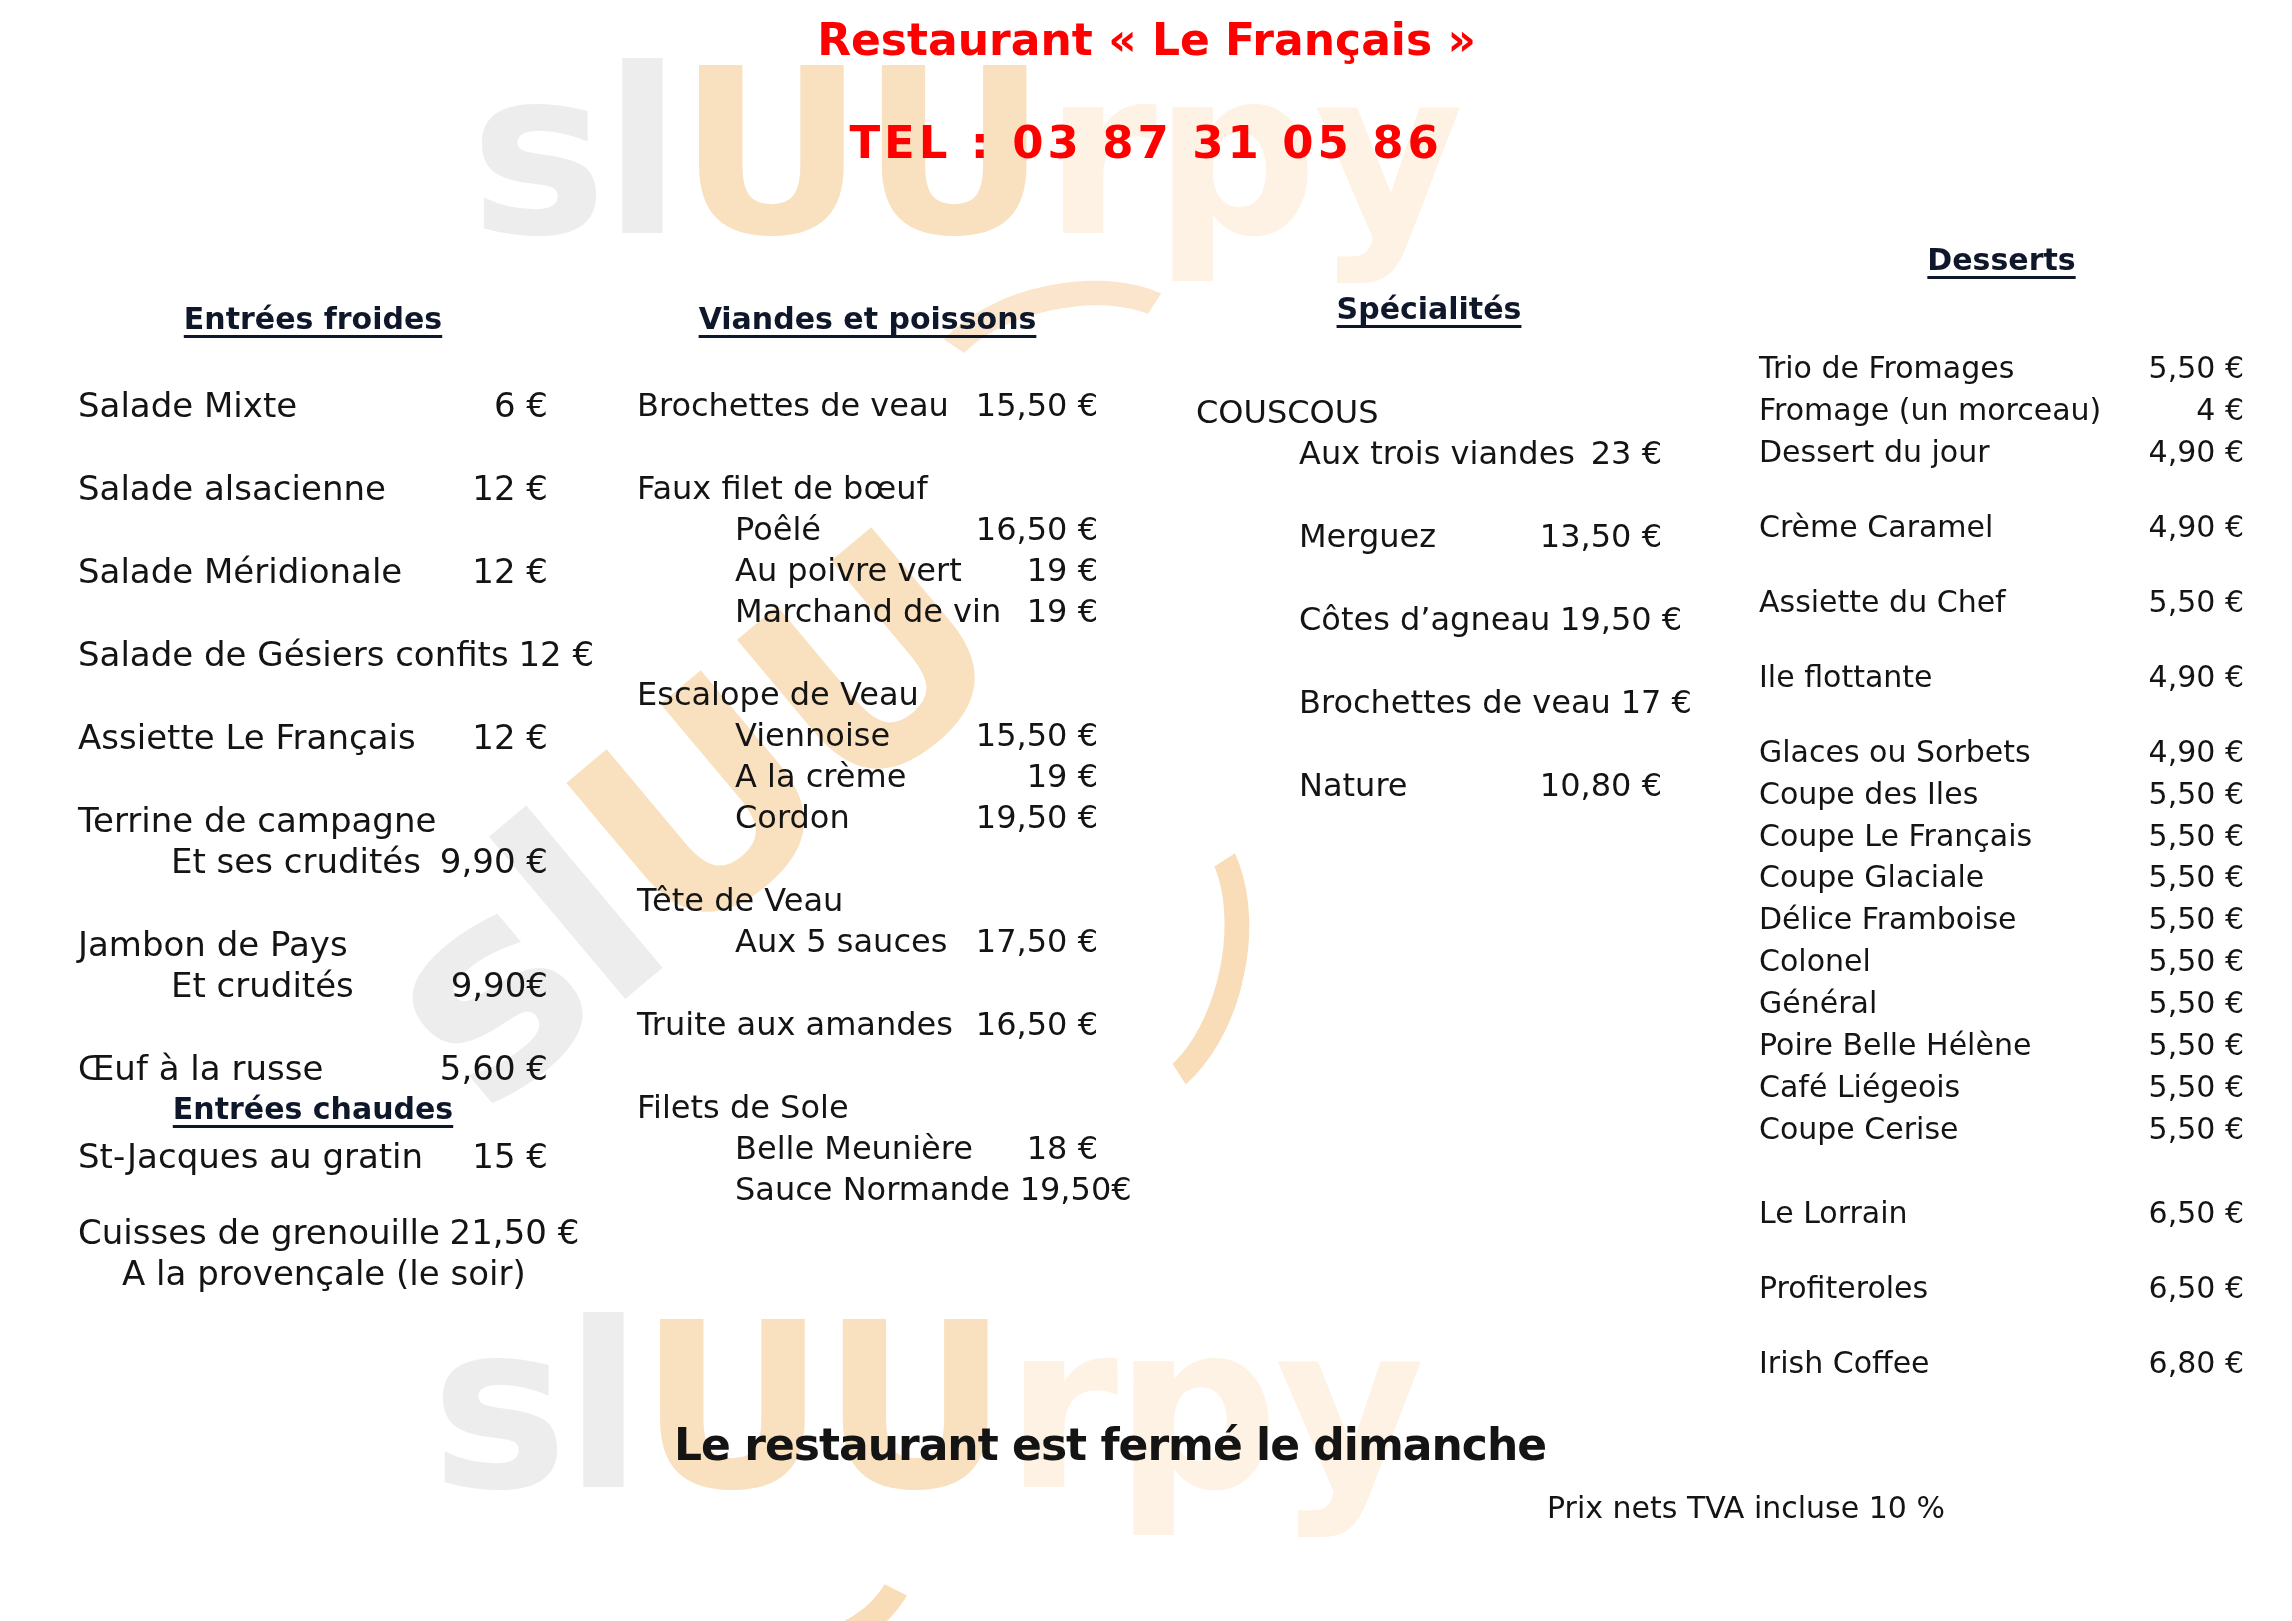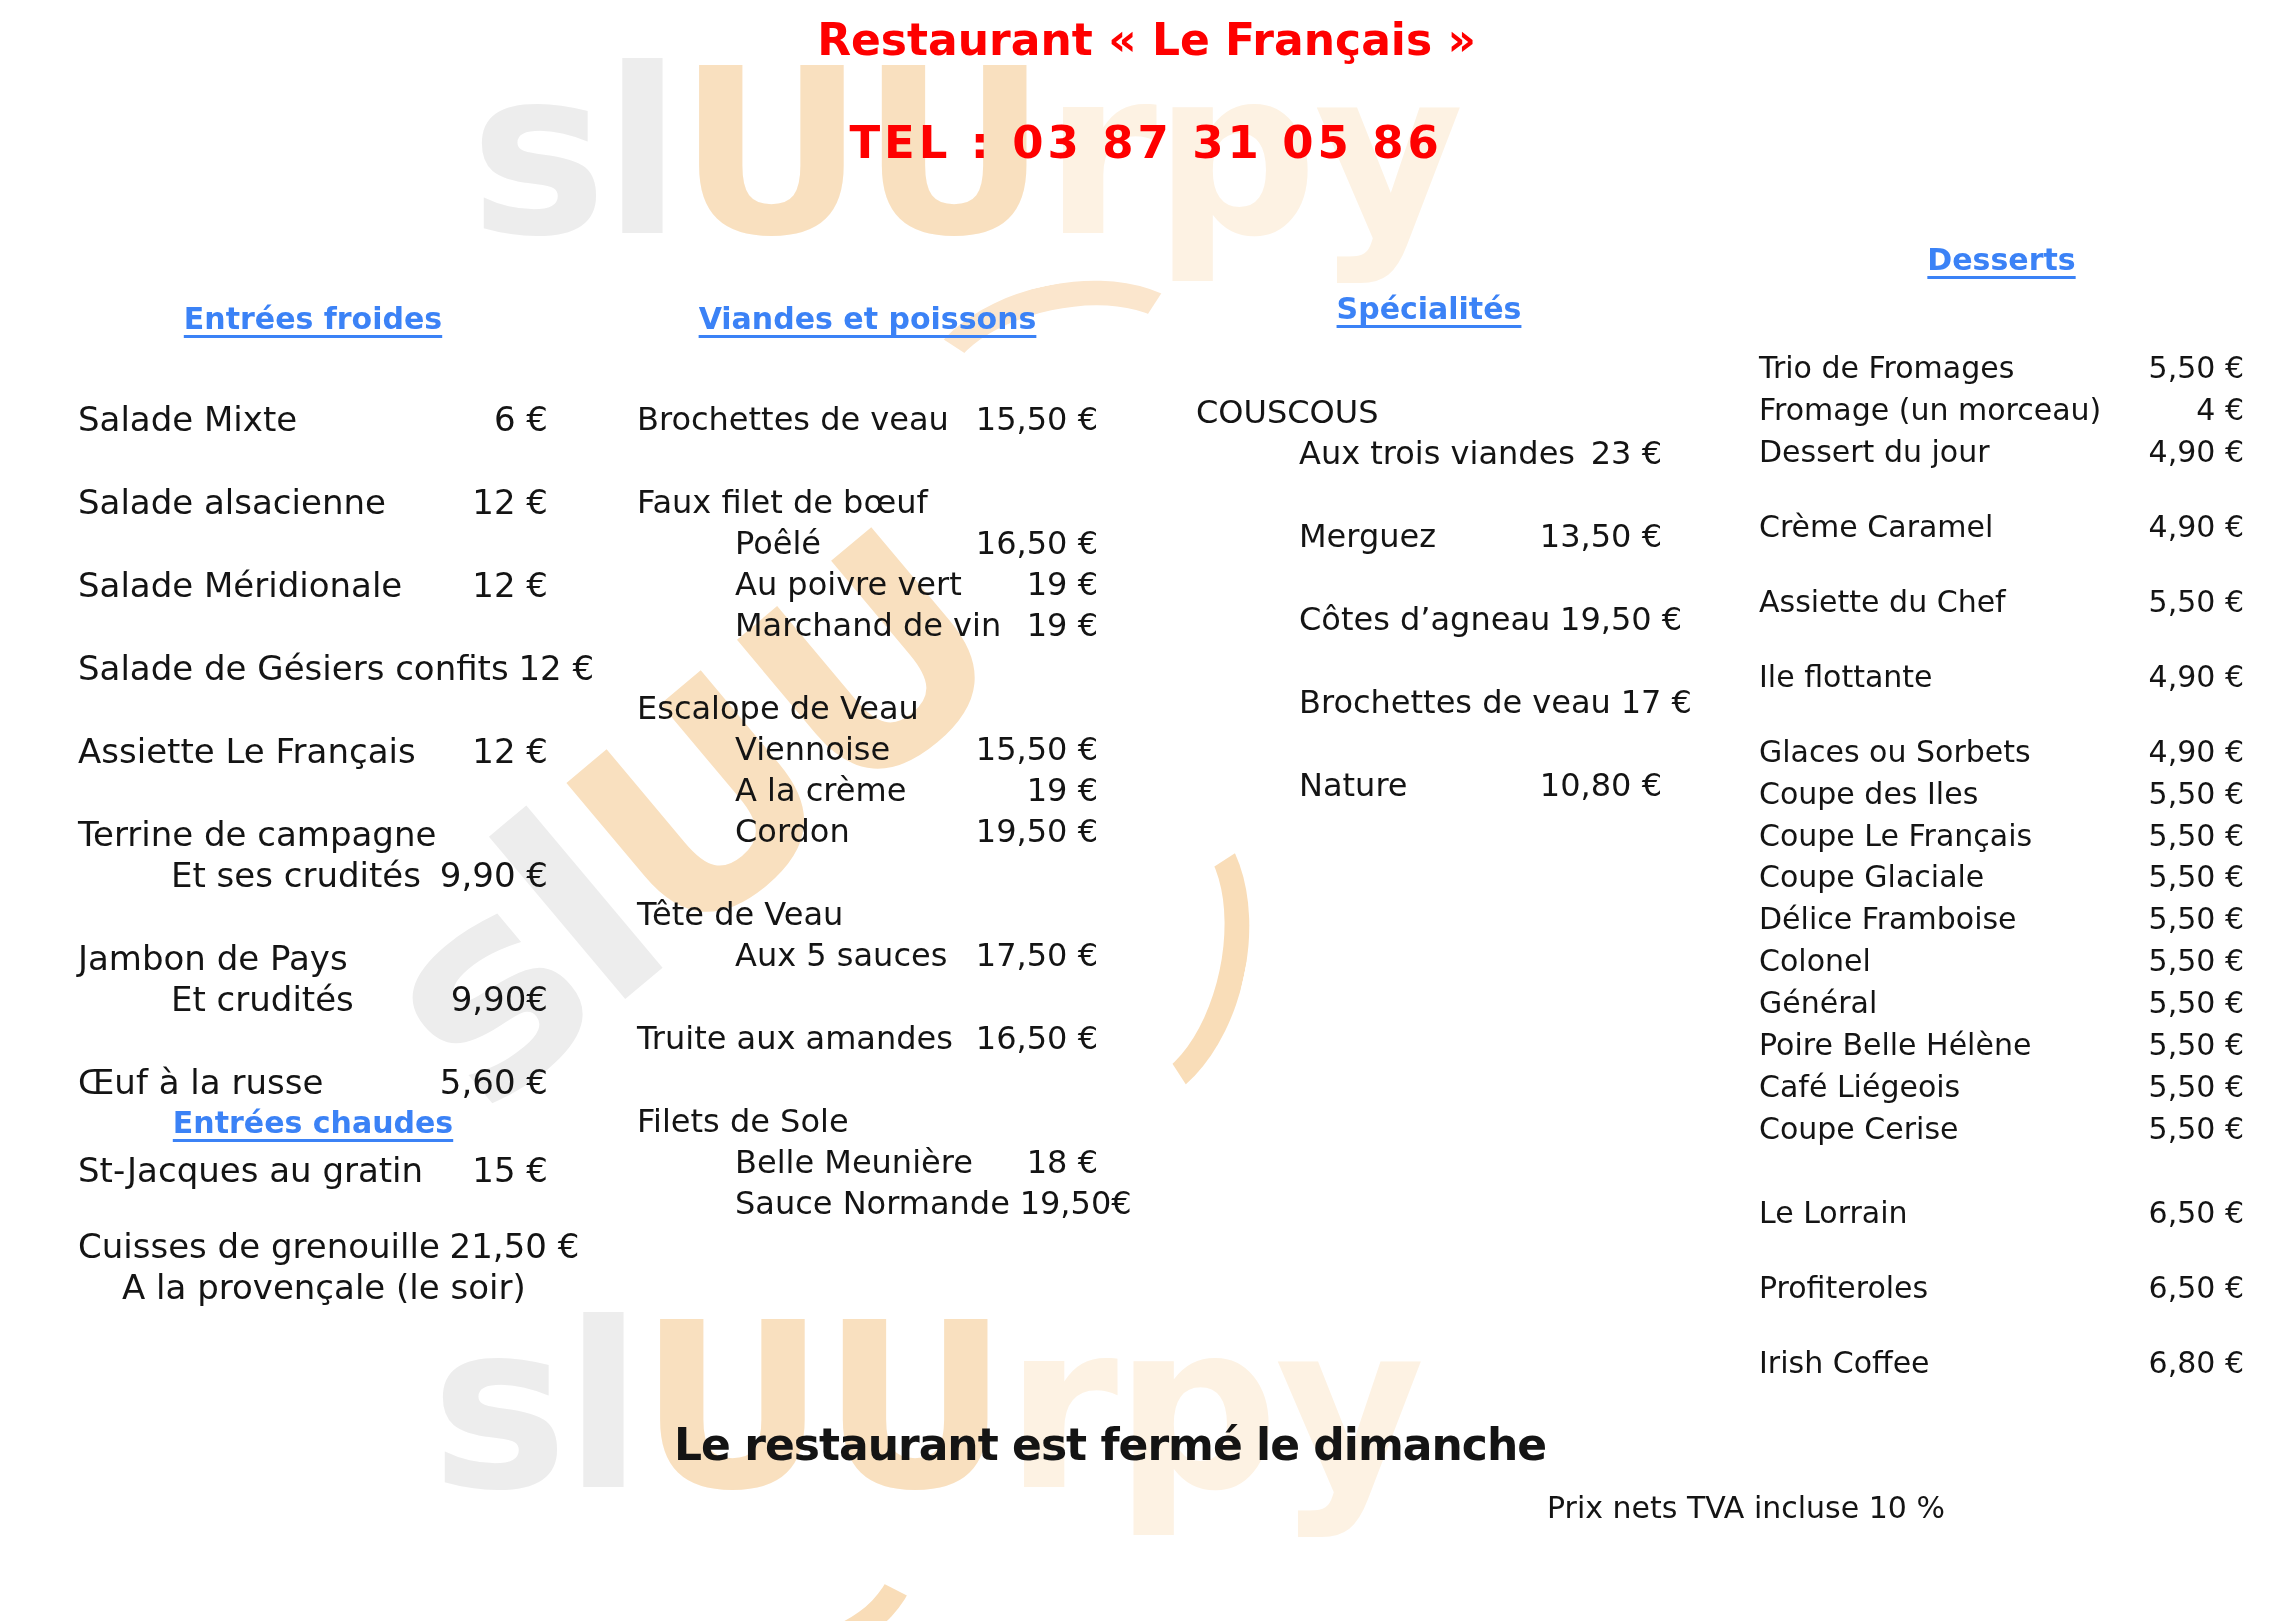--- a/index.html
+++ b/index.html
@@ -58,41 +58,41 @@
   
   .col { position: absolute; z-index: 1; }
   #col-ef { left: 78px;   top: 299px; width: 470px; }
   #col-vp { left: 637px;  top: 299px; width: 461px; }
   #col-sp { left: 1196px; top: 289px; width: 466px; }
   #col-ds { left: 1759px; top: 240px; width: 485px; }
 
   .col h2 {
     margin: 0;
     text-align: center;
-    color: #3b82f6;
+    color: #0f172a;
     font-size: 30px; line-height: 39px;
     font-weight: bold;
     text-decoration: underline;
     text-underline-offset: 5.9px;
   }
 
   .row {
     display: flex;
     justify-content: space-between;
     align-items: baseline;
     font-size: 34px; line-height: 41px;
   }
   #col-vp .row, #col-sp .row { font-size: 32px; }
   #col-ds .row { font-size: 30px; line-height: 39px; }
 
   .nm { white-space: nowrap; }
   .pr { white-space: nowrap; padding-left: 9.8px; }
 
   
-  .g1  { margin-top: 61px; }
+  .g1  { margin-top: 47px; }
   #col-sp .g1 { margin-top: 64px; }
   #col-ds .g1 { margin-top: 69px; }
   .g   { margin-top: 42px; }
   #col-ds .g { margin-top: 36px; }
   .c   { margin-top: 0; }
   #col-ds .c { margin-top: 2.9px; gap: 36px; }
   #col-ds .gx { margin-top: 45px; }
   .sec { margin-top: 86px; }
   .m8  { margin-top: 7.8px; }
   .m36 { margin-top: 35px; }

